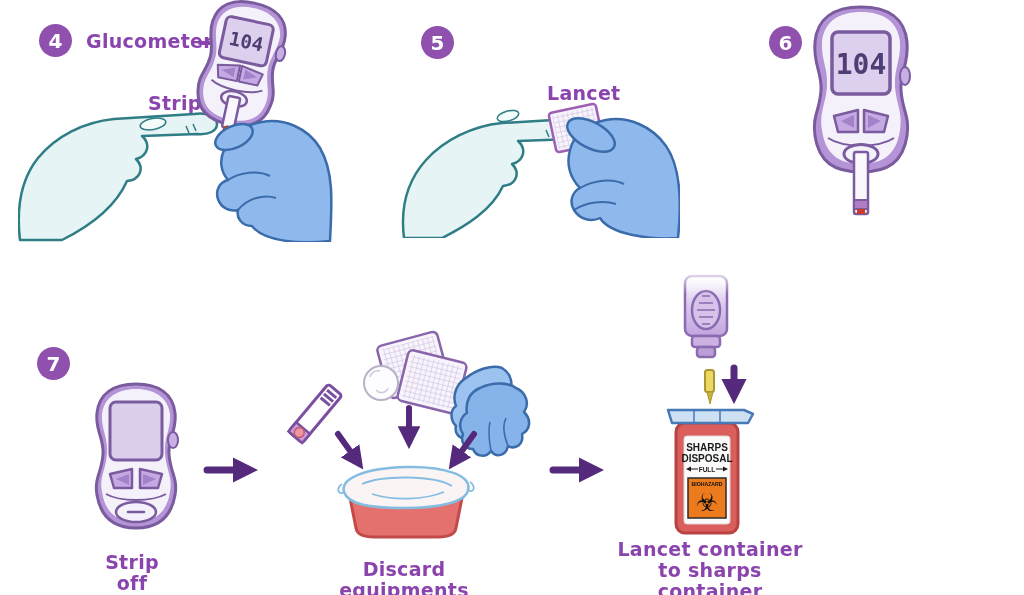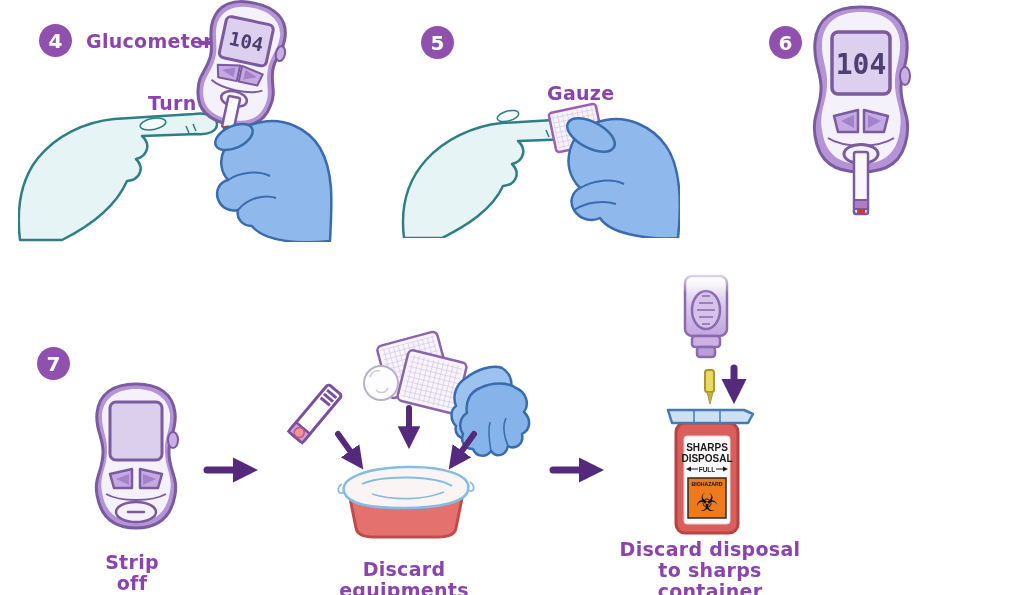--- a/index.html
+++ b/index.html
@@ -17,21 +17,21 @@
   .lblsm{font-family:"Liberation Sans",sans-serif;font-weight:bold;}
 </style>
 </head>
 <body>
 
 <div id="canvas">
 
   <div class="badge" style="left:39px;top:24px">4</div>
   <div class="caption" style="left:86px;top:30px">Glucometer</div>
   <div class="dash" style="left:198px;top:41px;width:19px"></div>
-  <div class="caption" style="left:148px;top:92px">Turn</div>
+  <div class="caption" style="left:148px;top:92px">Strip</div>
   <div class="dash" style="left:201px;top:104px;width:17px"></div>
 
   <svg style="left:18px;top:0" width="330" height="242" viewBox="0 0 330 242">
 
     <g>
       <path d="M2,240 C-2,206 4,178 20,158 C38,136 66,122 96,119 L176,114 C190,112 199,117 199,124
                C199,131 191,135 179,134 L124,136 C133,144 130,156 118,159 C127,168 122,180 109,181
                C98,206 72,226 44,240 Z" fill="#e7f4f5" stroke="#2f7d85" stroke-width="2.5" stroke-linejoin="round"></path>
       <ellipse cx="135" cy="124" rx="13" ry="5.5" transform="rotate(-10 135 124)" fill="#f4fbfb" stroke="#2f7d85" stroke-width="1.5"></ellipse>
       <path d="M168,126 l3,7 M175,124 l3,7" stroke="#2f7d85" stroke-width="1.5" fill="none"></path>
@@ -60,21 +60,21 @@
     <g>
       <path d="M312,241 C314,202 316,172 302,148 C290,128 266,118 244,122 C226,125 212,136 206,150
                C201,161 203,172 210,180 C202,182 197,190 200,199 C203,208 212,212 220,210
                C218,218 224,226 234,226 C246,242 282,244 312,241 Z" fill="#8fb9ec" stroke="#3a6cab" stroke-width="2.5" stroke-linejoin="round"></path>
       <path d="M210,180 C222,172 240,170 252,176 M220,210 C230,198 246,194 258,198" fill="none" stroke="#3a6cab" stroke-width="2"></path>
       <ellipse cx="216" cy="137" rx="20" ry="11" transform="rotate(-25 216 137)" fill="#8fb9ec" stroke="#3a6cab" stroke-width="2.5"></ellipse>
     </g>
   </svg>
 
   <div class="badge" style="left:421px;top:26px">5</div>
-  <div class="caption" style="left:547px;top:82px">Gauze</div>
+  <div class="caption" style="left:547px;top:82px">Lancet</div>
 
   <svg style="left:400px;top:8px" width="280" height="230" viewBox="0 0 280 230">
     <defs>
       <pattern id="grid5" width="5" height="5" patternUnits="userSpaceOnUse">
         <path d="M5,0 H0 V5" fill="none" stroke="#c9b8dd" stroke-width="1"></path>
       </pattern>
     </defs>
 
     <g>
       <path d="M4,230 C0,198 8,172 26,152 C44,132 72,118 102,115 L170,111 C184,109 193,114 193,121
@@ -259,17 +259,17 @@
       <polygon points="58,201 63,198.5 63,203.5" fill="#1a1a1a"></polygon>
       <path d="M63,201 L70,201 M88,201 L95,201" stroke="#1a1a1a" stroke-width="1.2"></path>
       <polygon points="100,201 95,198.5 95,203.5" fill="#1a1a1a"></polygon>
       <text class="lblsm" x="79" y="203.5" font-size="6.5" fill="#1a1a1a" text-anchor="middle">FULL</text>
       <rect x="60" y="210" width="38" height="40" fill="#ed7a1d" stroke="#2b2b2b" stroke-width="1.5"></rect>
       <text class="lblsm" x="79" y="218" font-size="5.2" fill="#111111" text-anchor="middle">BIOHAZARD</text>
       <text x="79" y="243" font-size="25" fill="#111111" text-anchor="middle" font-family="DejaVu Sans">☣</text>
     </g>
   </svg>
   <div class="caption center" style="left:615px;top:539px;width:190px">
-    <div>Discard disposal</div>
+    <div>Lancet container</div>
     <div>to sharps container</div>
   </div>
 
 </div>
 
 </body></html>

